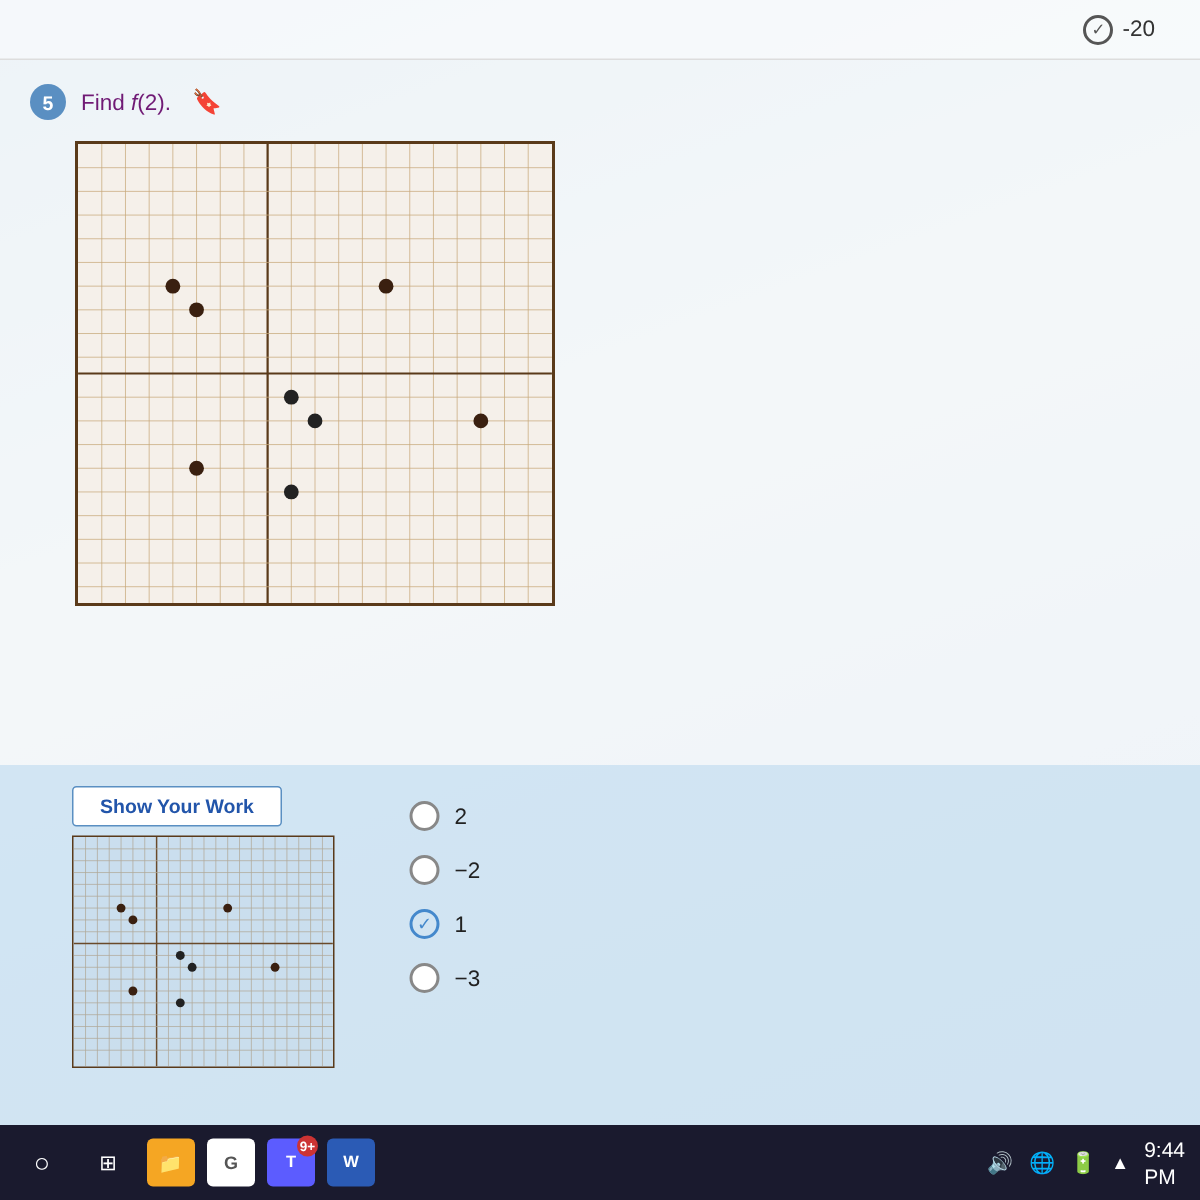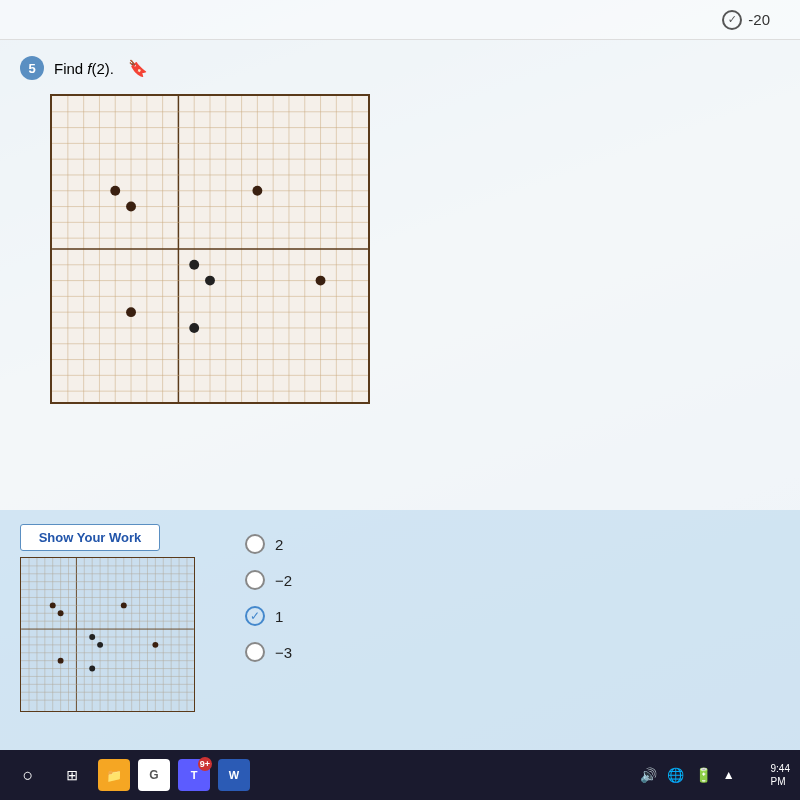--- a/index.html
+++ b/index.html
@@ -70,21 +70,21 @@
       color: white;
       width: 24px; height: 24px;
       border-radius: 50%;
       display: flex; align-items: center; justify-content: center;
       font-size: 13px;
       font-weight: bold;
     }
 
     .question-text {
       font-size: 15px;
-      color: #000000;
+      color: #701a75;
     }
 
     
     .grid-container {
       position: relative;
       margin-left: 30px;
     }
 
     .main-grid {
       width: 320px;
@@ -110,20 +110,21 @@
       display: flex;
       align-items: flex-start;
       padding: 14px 20px;
       gap: 30px;
     }
 
     .show-work-area {
       display: flex;
       flex-direction: column;
       gap: 6px;
+      margin-left: 28px;
     }
 
     .show-work-btn {
       background: white;
       border: 1.5px solid #5a8fc2;
       color: #2255aa;
       padding: 5px 14px;
       font-size: 13px;
       font-weight: bold;
       cursor: pointer;
@@ -406,15 +407,15 @@
     <span class="badge-num">9+</span>
   </div>
   <div class="taskbar-icon word">
     <span style="font-size:11px; font-weight:bold;">W</span>
   </div>
   <div class="taskbar-right">
     <span style="font-size:14px;">🔊</span>
     <span style="font-size:14px;">🌐</span>
     <span style="font-size:14px;">🔋</span>
     <span>▲</span>
-    <span style="font-size:10px; line-height:1.3;margin-left:26px;">9:44<br>PM</span>
+    <span style="font-size:14px; line-height:1.3;">9:44<br>PM</span>
   </div>
 </div>
 
 </body></html>

